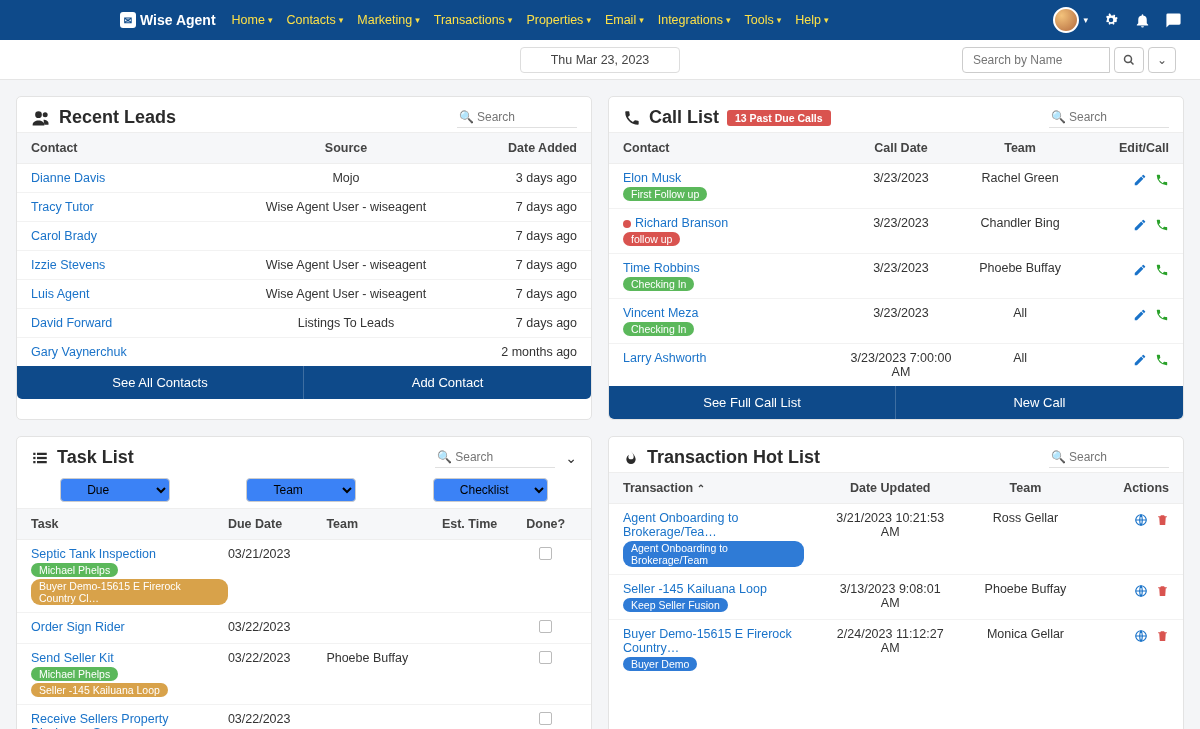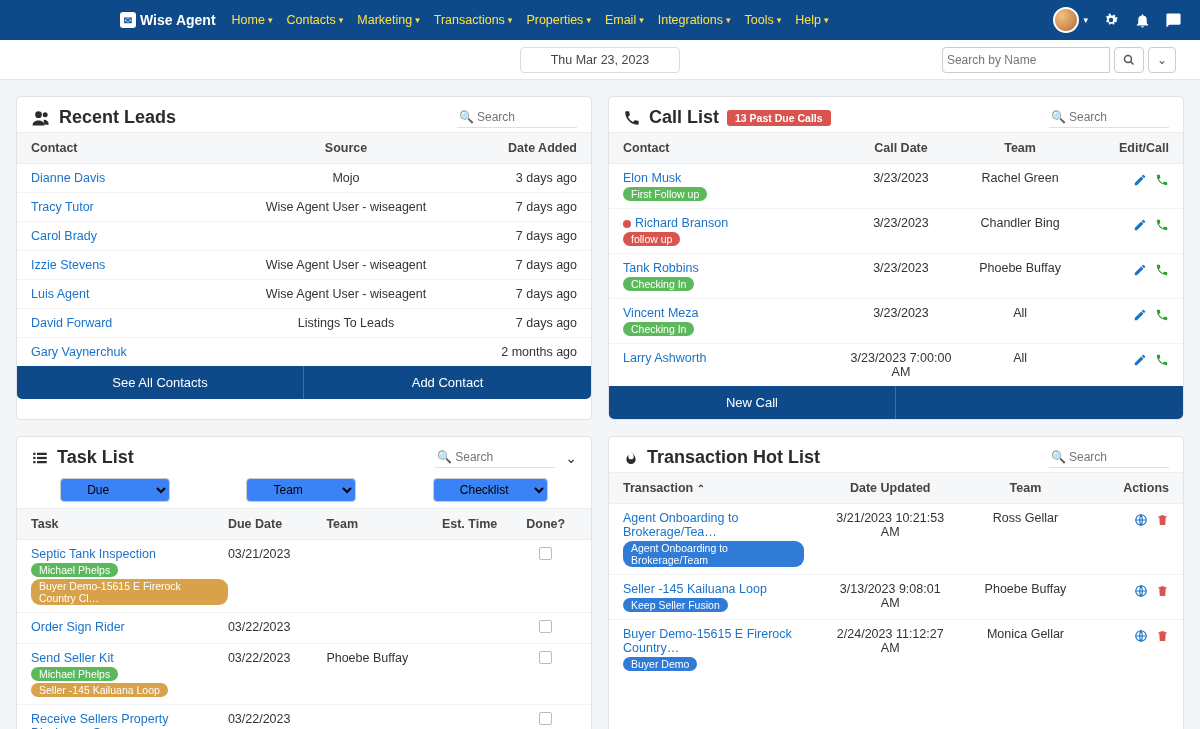--- a/index.html
+++ b/index.html
@@ -12,21 +12,21 @@
 .logo-badge { background:#fff; color:#0e4a8a; border-radius:3px; width:16px; height:16px; display:inline-flex; align-items:center; justify-content:center; font-size:10px; font-weight:700;}
 .nav-item { color: #fde047; font-size: 12.5px; padding: 4px 6px; cursor: pointer; display: flex; align-items: center; gap: 3px; }
 .caret { font-size: 9px; }
 .top-right { position:absolute; right:18px; display:flex; align-items:center; gap:14px; }
 .avatar { width:26px; height:26px; border-radius:50%; background: radial-gradient(circle at 30% 30%, #f3c27b, #b36a3e); border:2px solid #fff; }
 .top-icon { color:#fff; font-size:16px; cursor:pointer; }
 
 .datebar { background:#fff; border-bottom:1px solid #e5e5e5; display:flex; align-items:center; justify-content:center; height:40px; position:relative; }
 .date-box { border:1px solid #ddd; border-radius:4px; padding:5px 30px; font-size:12.5px; color:#444; background:#fff;}
 .name-search-wrap { position:absolute; right:24px; display:flex; gap:4px;}
-.name-search { border:1px solid #ccc; border-radius:4px 0 0 4px; padding:5px 4px; width:168px; font-size:12px;}
+.name-search { border:1px solid #ccc; border-radius:4px 0 0 4px; padding:5px 10px; width:148px; font-size:12px;}
 .sb-btn { border:1px solid #ccc; background:#fff; border-radius:4px; padding:4px 8px; font-size:12px; color:#555; cursor:pointer;}
 
 .board { display:grid; grid-template-columns: 1fr 1fr; gap:16px; padding:16px; }
 .card { background:#fff; border:1px solid #e3e3e3; border-radius:5px; display:flex; flex-direction:column; }
 .card-head { display:flex; align-items:center; justify-content:space-between; padding:10px 14px 4px;gap:44px; }
 .card-title { font-size:18px; font-weight:700; color:#2b2b2b; display:flex; align-items:center; gap:8px; }
 .head-icon { font-size:18px; }
 .search-sm { border:none; border-bottom:1px solid #e0e0e0; padding:3px 4px 3px 20px; font-size:12px; width:120px; background:transparent; }
 .search-wrap { position:relative; }
 .search-wrap .mag { position:absolute; left:2px; top:3px; font-size:12px; color:#555;}
@@ -237,21 +237,21 @@
     <div class="icon-pair">
       <span class="icon-edit"><svg width="14" height="14" viewBox="0 0 24 24" fill="#1a73c9">
                 <path d="M3 17.25V21h3.75L17.8 9.94l-3.75-3.75L3 17.25zM20.7 7.04a1 1 0 000-1.41l-2.34-2.34a1 1 0 00-1.41 0l-1.83 1.83 3.75 3.75 1.83-1.83z"></path>
               </svg></span>
       <span class="icon-call"><svg width="14" height="14" viewBox="0 0 24 24" fill="#2aa12a">
                 <path d="M6.6 10.8a15 15 0 006.6 6.6l2.2-2.2a1 1 0 011-.25 11 11 0 003.5.56 1 1 0 011 1V20a1 1 0 01-1 1A17 17 0 013 4a1 1 0 011-1h3.5a1 1 0 011 1 11 11 0 00.56 3.5 1 1 0 01-.25 1z"></path>
               </svg></span>
     </div>
         </div>
         <div class="row call-cols">
-          <div><a class="link">Tank Robbins</a><br><span class="tag tag-green">Checking In</span></div>
+          <div><a class="link">Time Robbins</a><br><span class="tag tag-green">Checking In</span></div>
     <div class="center">3/23/2023</div>
     <div class="center">Phoebe Buffay</div>
     <div class="icon-pair">
       <span class="icon-edit"><svg width="14" height="14" viewBox="0 0 24 24" fill="#1a73c9">
                 <path d="M3 17.25V21h3.75L17.8 9.94l-3.75-3.75L3 17.25zM20.7 7.04a1 1 0 000-1.41l-2.34-2.34a1 1 0 00-1.41 0l-1.83 1.83 3.75 3.75 1.83-1.83z"></path>
               </svg></span>
       <span class="icon-call"><svg width="14" height="14" viewBox="0 0 24 24" fill="#2aa12a">
                 <path d="M6.6 10.8a15 15 0 006.6 6.6l2.2-2.2a1 1 0 011-.25 11 11 0 003.5.56 1 1 0 011 1V20a1 1 0 01-1 1A17 17 0 013 4a1 1 0 011-1h3.5a1 1 0 011 1 11 11 0 00.56 3.5 1 1 0 01-.25 1z"></path>
               </svg></span>
     </div>
@@ -277,20 +277,21 @@
       <span class="icon-edit"><svg width="14" height="14" viewBox="0 0 24 24" fill="#1a73c9">
                 <path d="M3 17.25V21h3.75L17.8 9.94l-3.75-3.75L3 17.25zM20.7 7.04a1 1 0 000-1.41l-2.34-2.34a1 1 0 00-1.41 0l-1.83 1.83 3.75 3.75 1.83-1.83z"></path>
               </svg></span>
       <span class="icon-call"><svg width="14" height="14" viewBox="0 0 24 24" fill="#2aa12a">
                 <path d="M6.6 10.8a15 15 0 006.6 6.6l2.2-2.2a1 1 0 011-.25 11 11 0 003.5.56 1 1 0 011 1V20a1 1 0 01-1 1A17 17 0 013 4a1 1 0 011-1h3.5a1 1 0 011 1 11 11 0 00.56 3.5 1 1 0 01-.25 1z"></path>
               </svg></span>
     </div>
         </div>
       </div>
     <div class="card-foot">
+      <div>See Full Call List</div>
       <div>New Call</div>
     </div>
   </div>
 
   <div class="card">
     <div class="card-head">
       <div class="card-title">
         <span class="head-icon">
           <svg width="18" height="18" viewBox="0 0 24 24" fill="#2b2b2b">
               <rect x="3" y="5" width="3" height="3"></rect>

